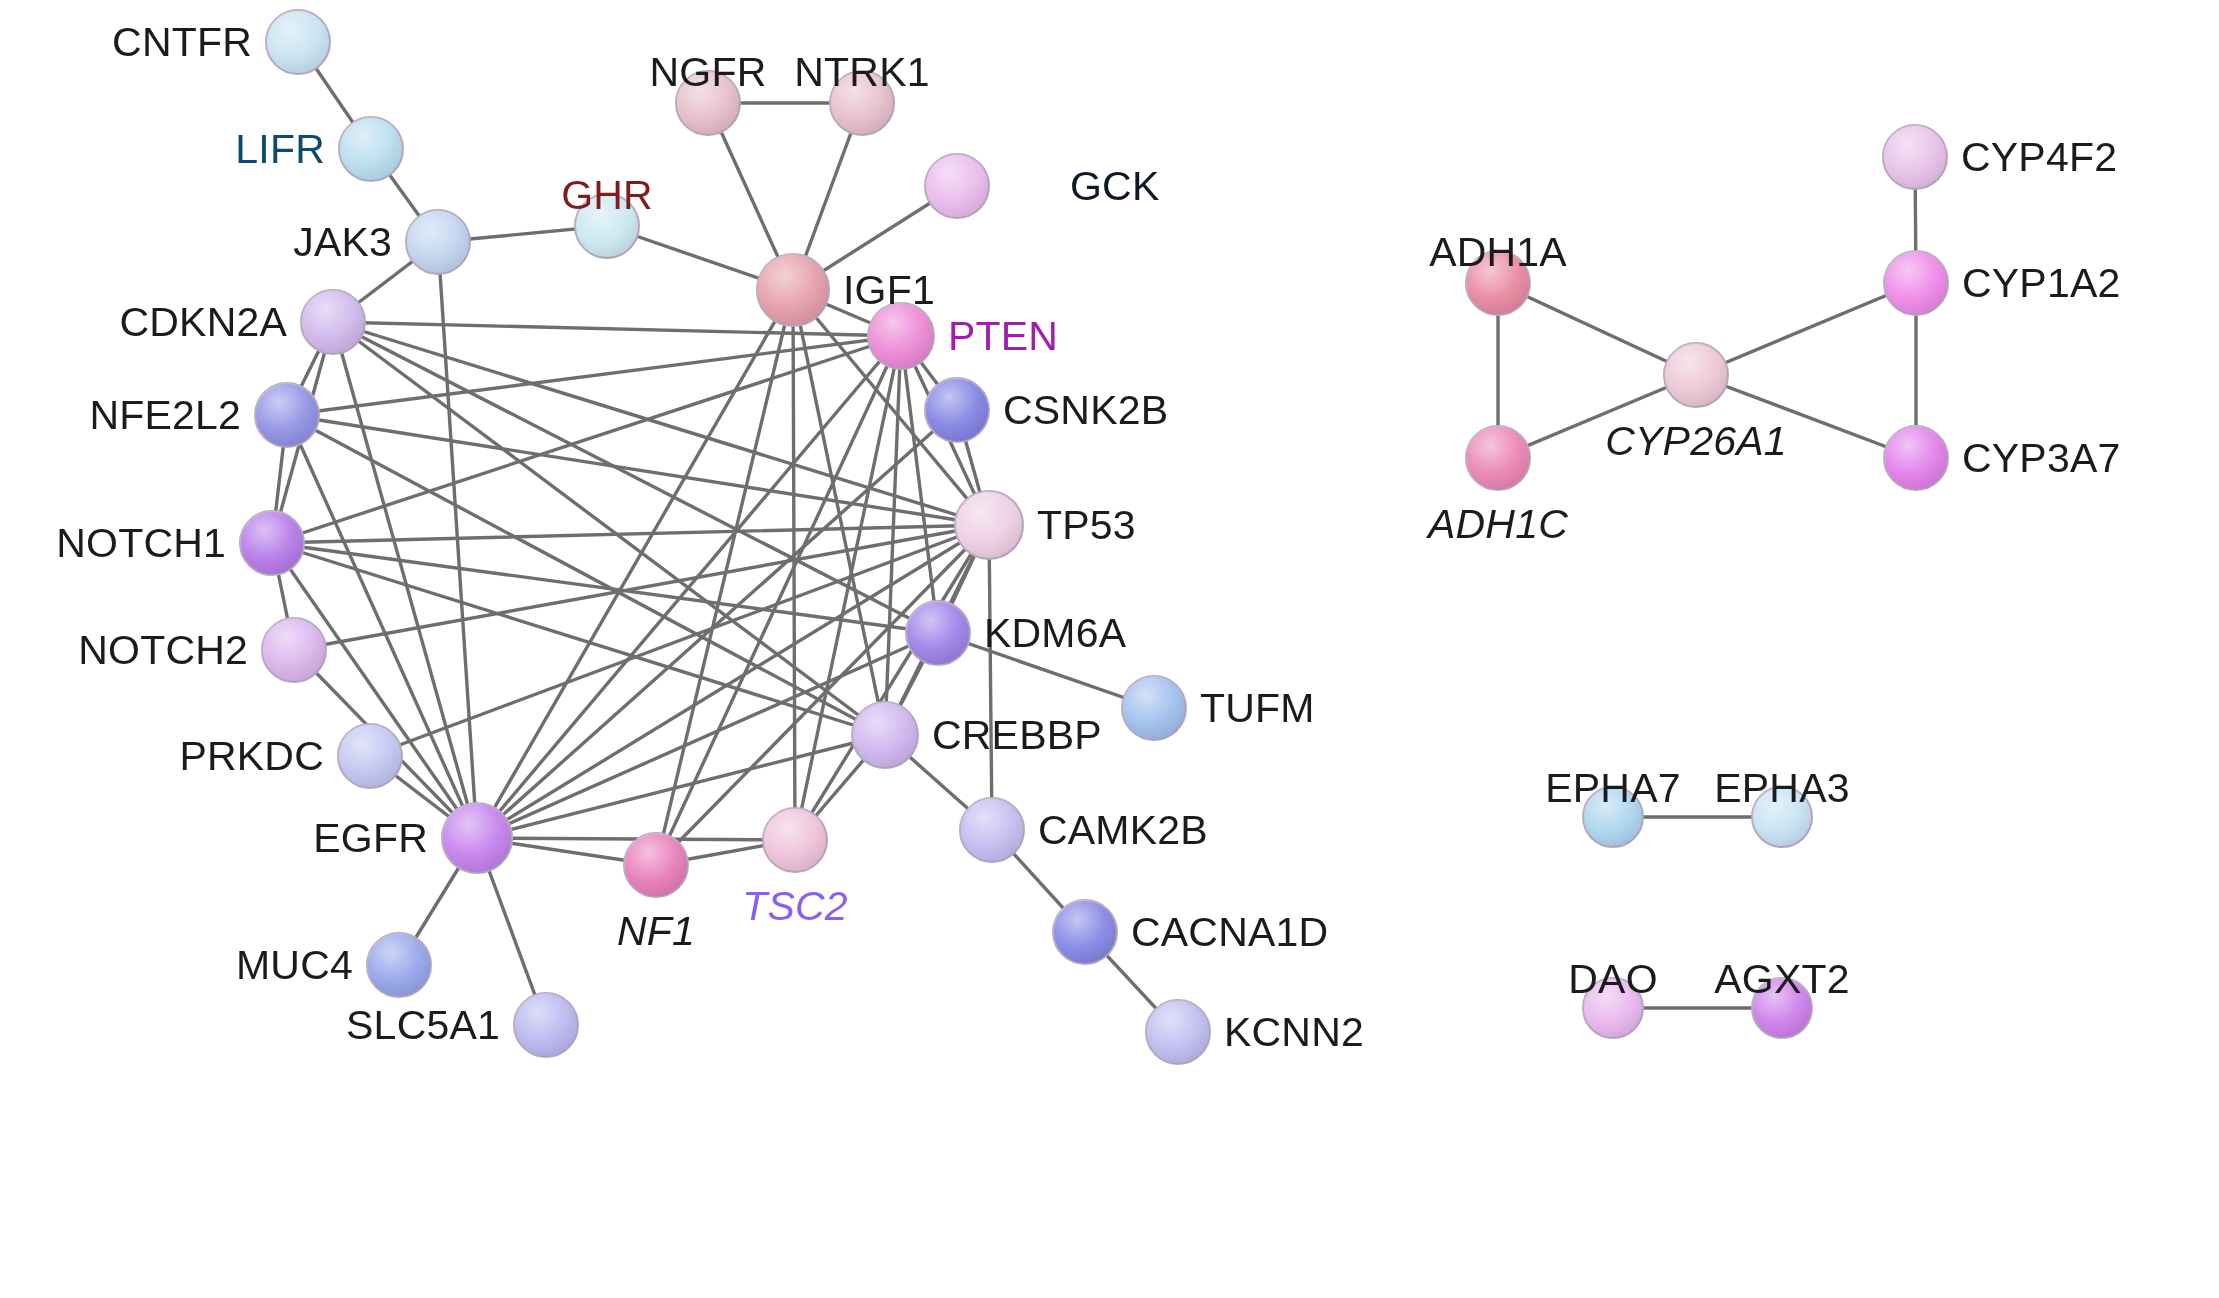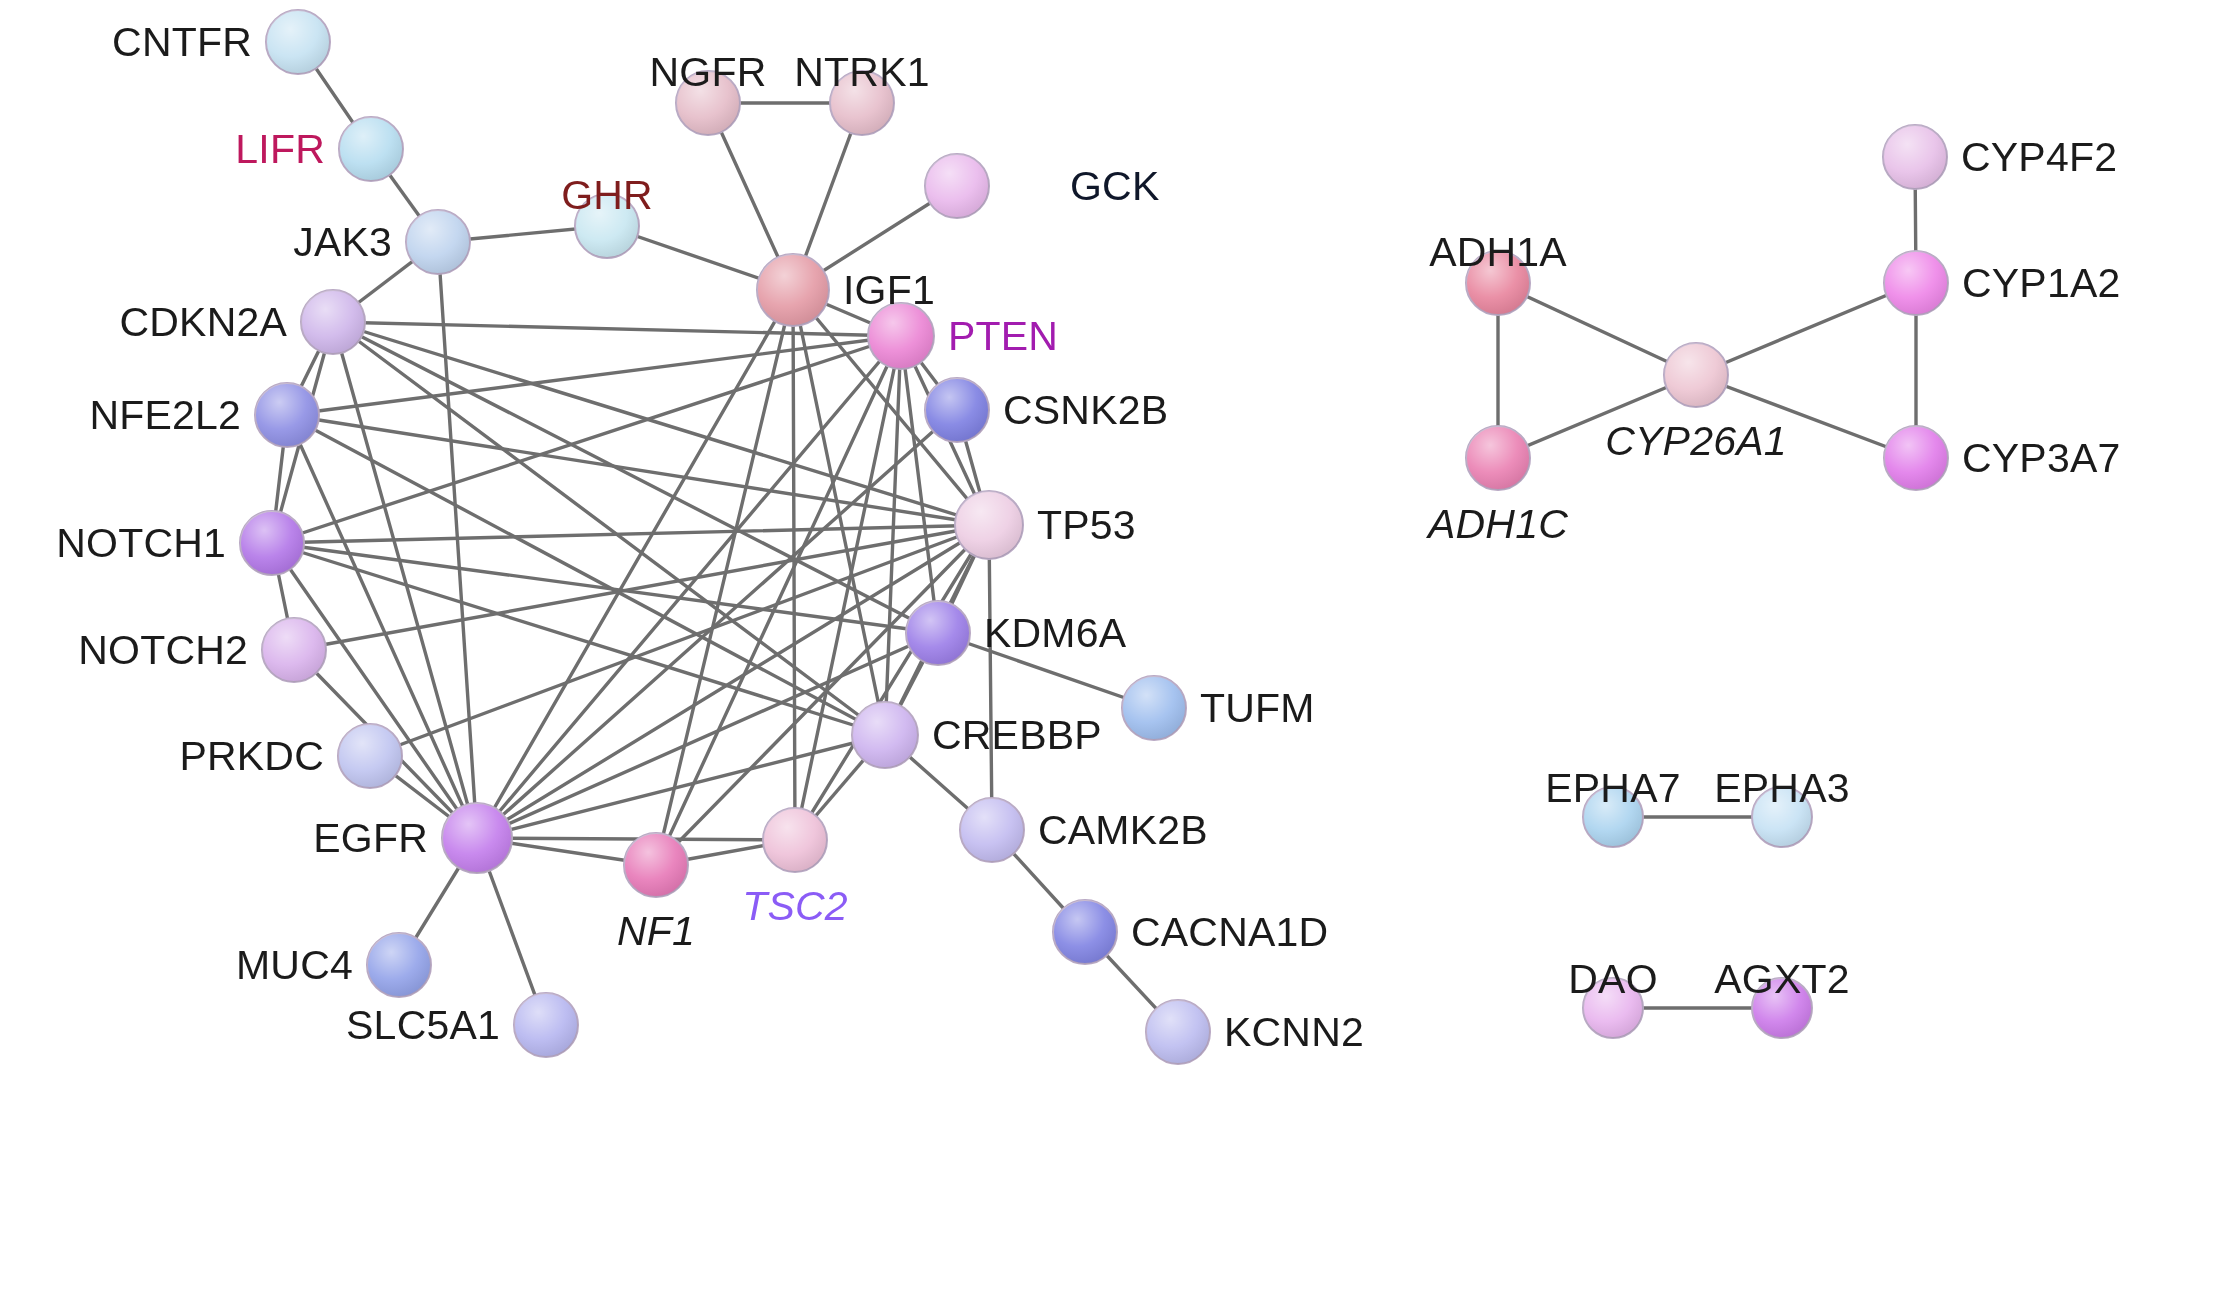--- a/index.html
+++ b/index.html
@@ -279,21 +279,21 @@
           <circle cx="1178" cy="1032" r="32" fill="#bcbcf0" stroke="#b9a9c4" stroke-width="2"></circle>
           <circle cx="1178" cy="1032" r="32" fill="url(#nodeShade)"></circle>
         </g>
       </g>
   </svg>
   <div id="labels-layer">
       <div class="node-label lbl-left" style="left: 252px; top: 42px; color: rgb(27, 27, 27);">CNTFR</div>
       <div class="node-label lbl-above" style="left: 708px; top: 57px; color: rgb(27, 27, 27);">NGFR</div>
       <div class="node-label lbl-above" style="left: 862px; top: 57px; color: rgb(27, 27, 27);">NTRK1</div>
       <div class="node-label lbl-right" style="left: 1961px; top: 157px; color: rgb(27, 27, 27);">CYP4F2</div>
-      <div class="node-label lbl-left" style="left: 325px; top: 149px; color: #be185d;">LIFR</div>
+      <div class="node-label lbl-left" style="left: 325px; top: 149px; color: #0c4a6e;">LIFR</div>
       <div class="node-label lbl-above" style="left: 607px; top: 180px; color: #7f1d1d;">GHR</div>
       <div class="node-label lbl-right" style="left: 1046px; top: 186px; color: #0f172a; margin-left: 24px;">GCK</div>
       <div class="node-label lbl-left" style="left: 392px; top: 242px; color: rgb(27, 27, 27);">JAK3</div>
       <div class="node-label lbl-right" style="left: 843px; top: 290px; color: rgb(27, 27, 27);">IGF1</div>
       <div class="node-label lbl-right" style="left: 1962px; top: 283px; color: rgb(27, 27, 27);">CYP1A2</div>
       <div class="node-label lbl-above" style="left: 1498px; top: 237px; color: rgb(27, 27, 27);">ADH1A</div>
       <div class="node-label lbl-left" style="left: 287px; top: 322px; color: rgb(27, 27, 27);">CDKN2A</div>
       <div class="node-label lbl-right" style="left: 948px; top: 336px; color: #a21caf;">PTEN</div>
       <div class="node-label lbl-below" style="left: 1696px; top: 421px; color: rgb(27, 27, 27);">CYP26A1</div>
       <div class="node-label lbl-left" style="left: 241px; top: 415px; color: rgb(27, 27, 27);">NFE2L2</div>

